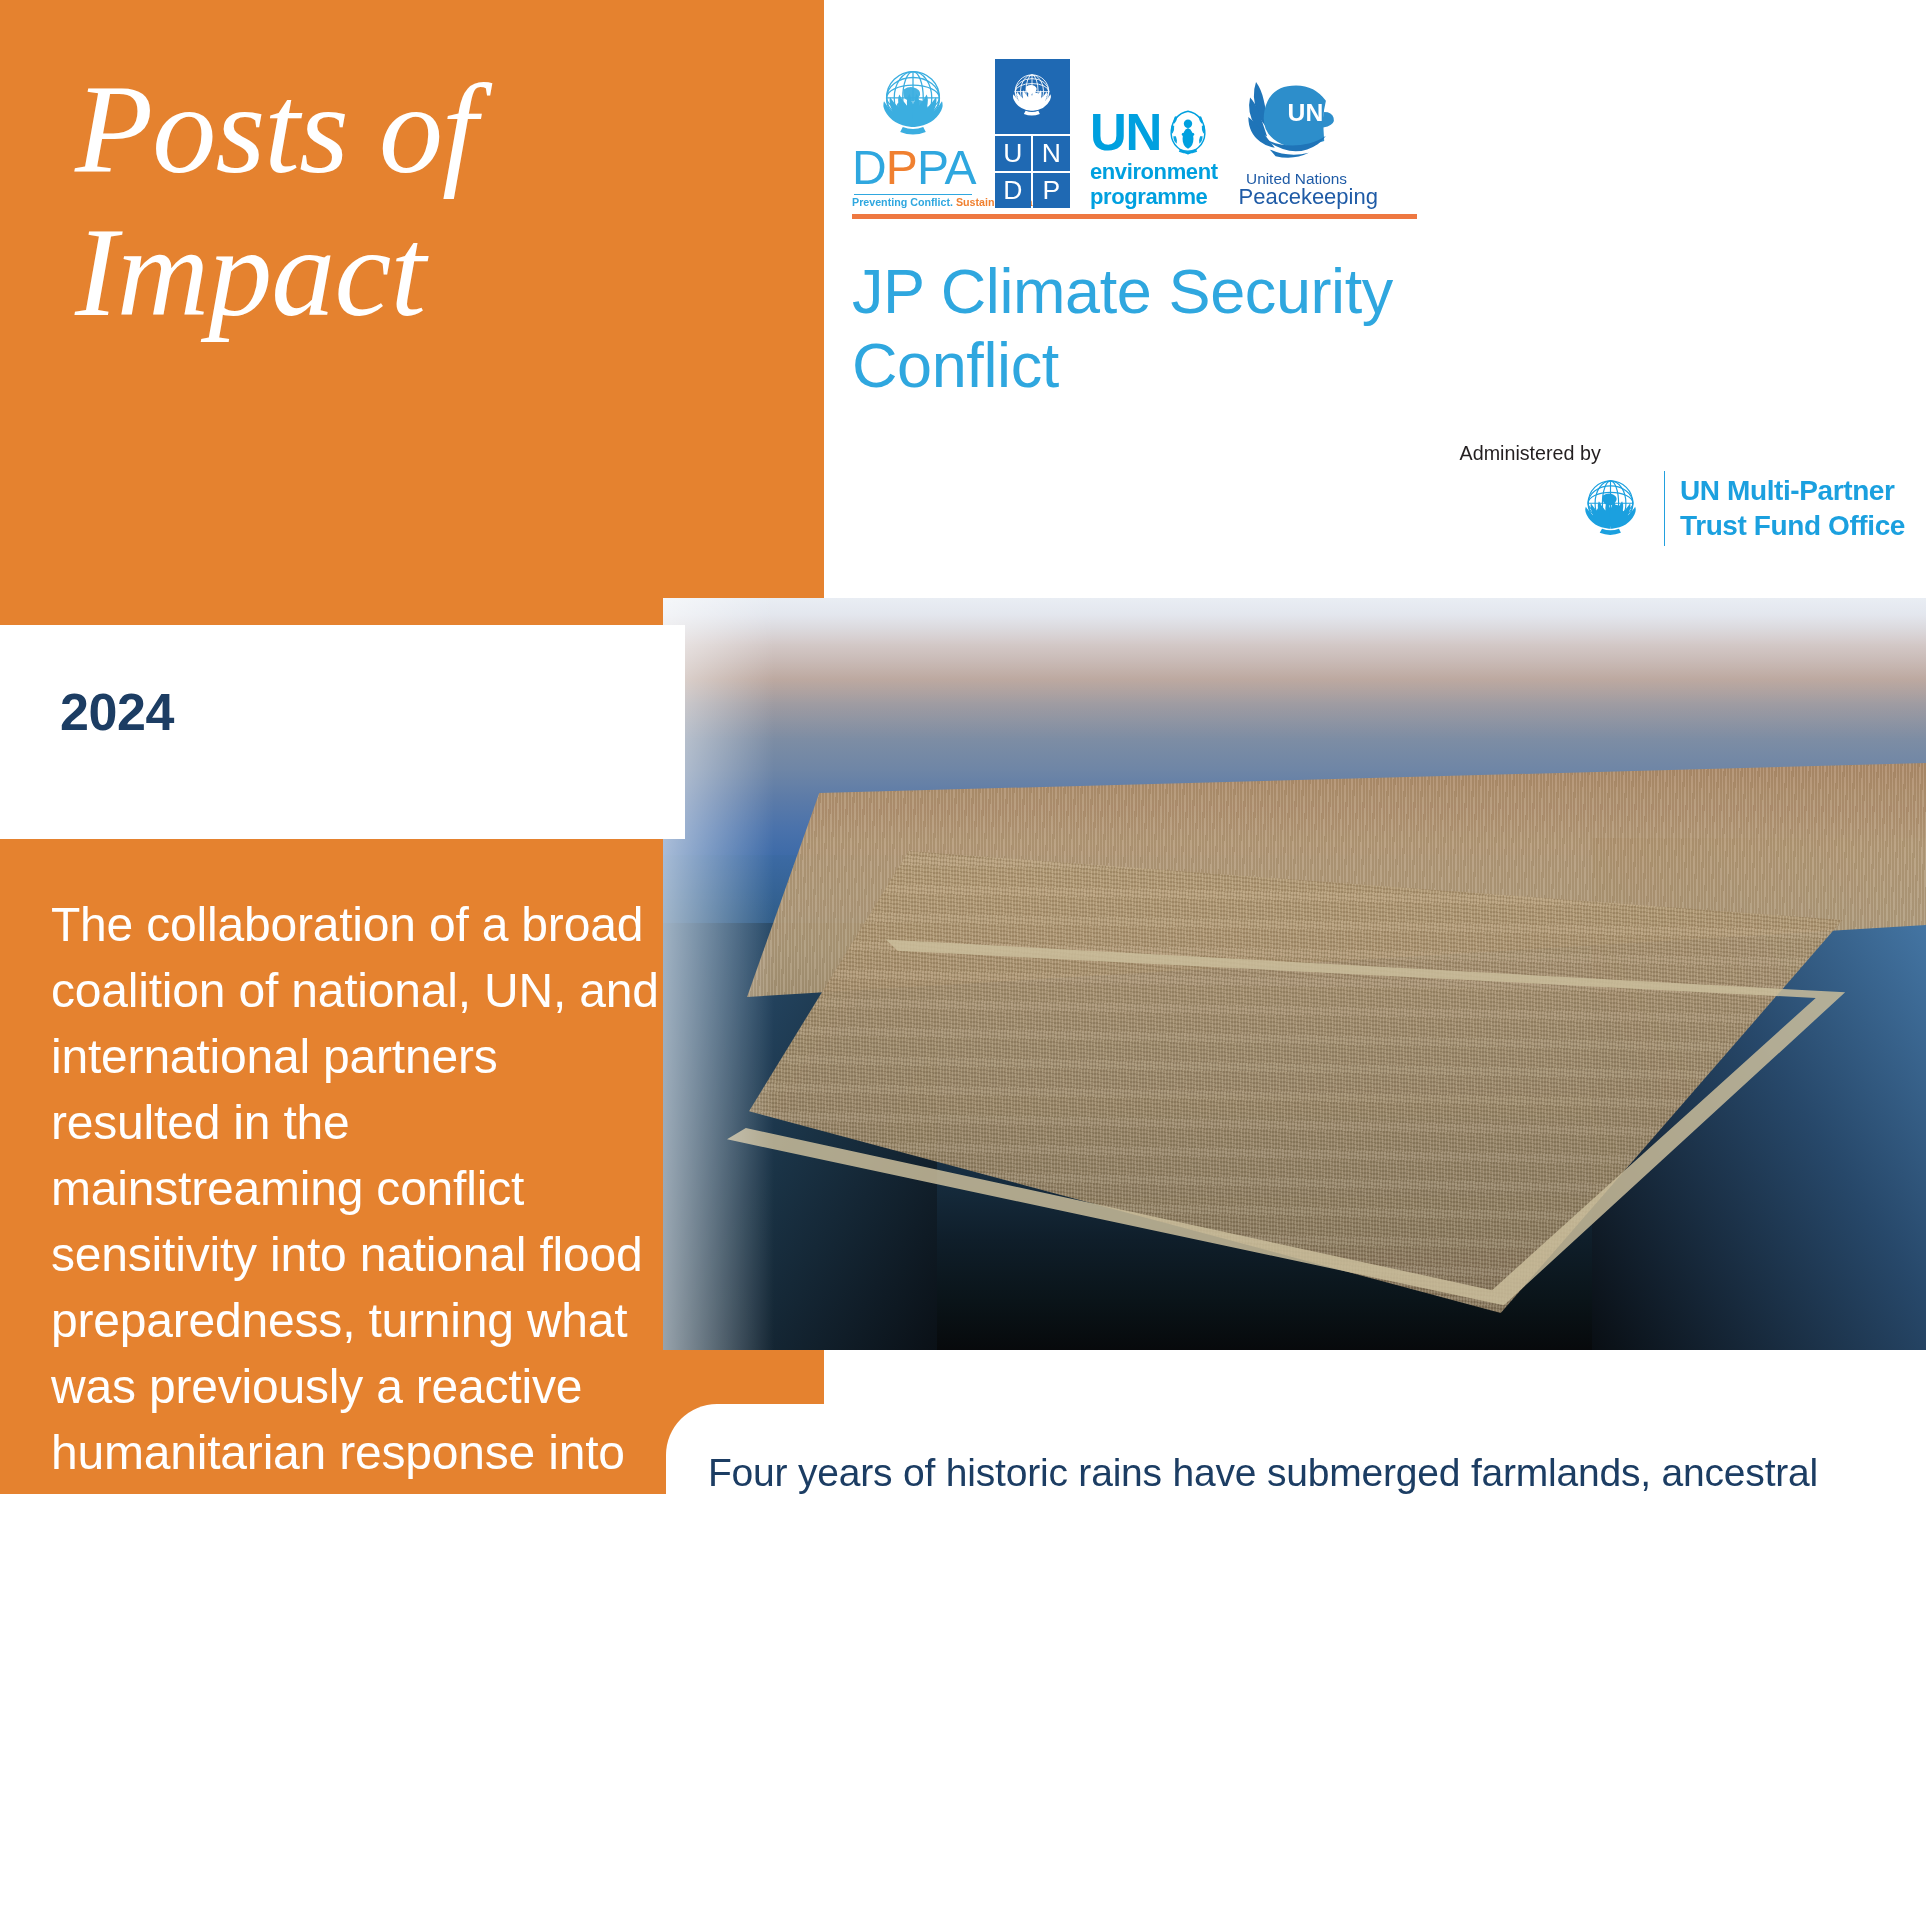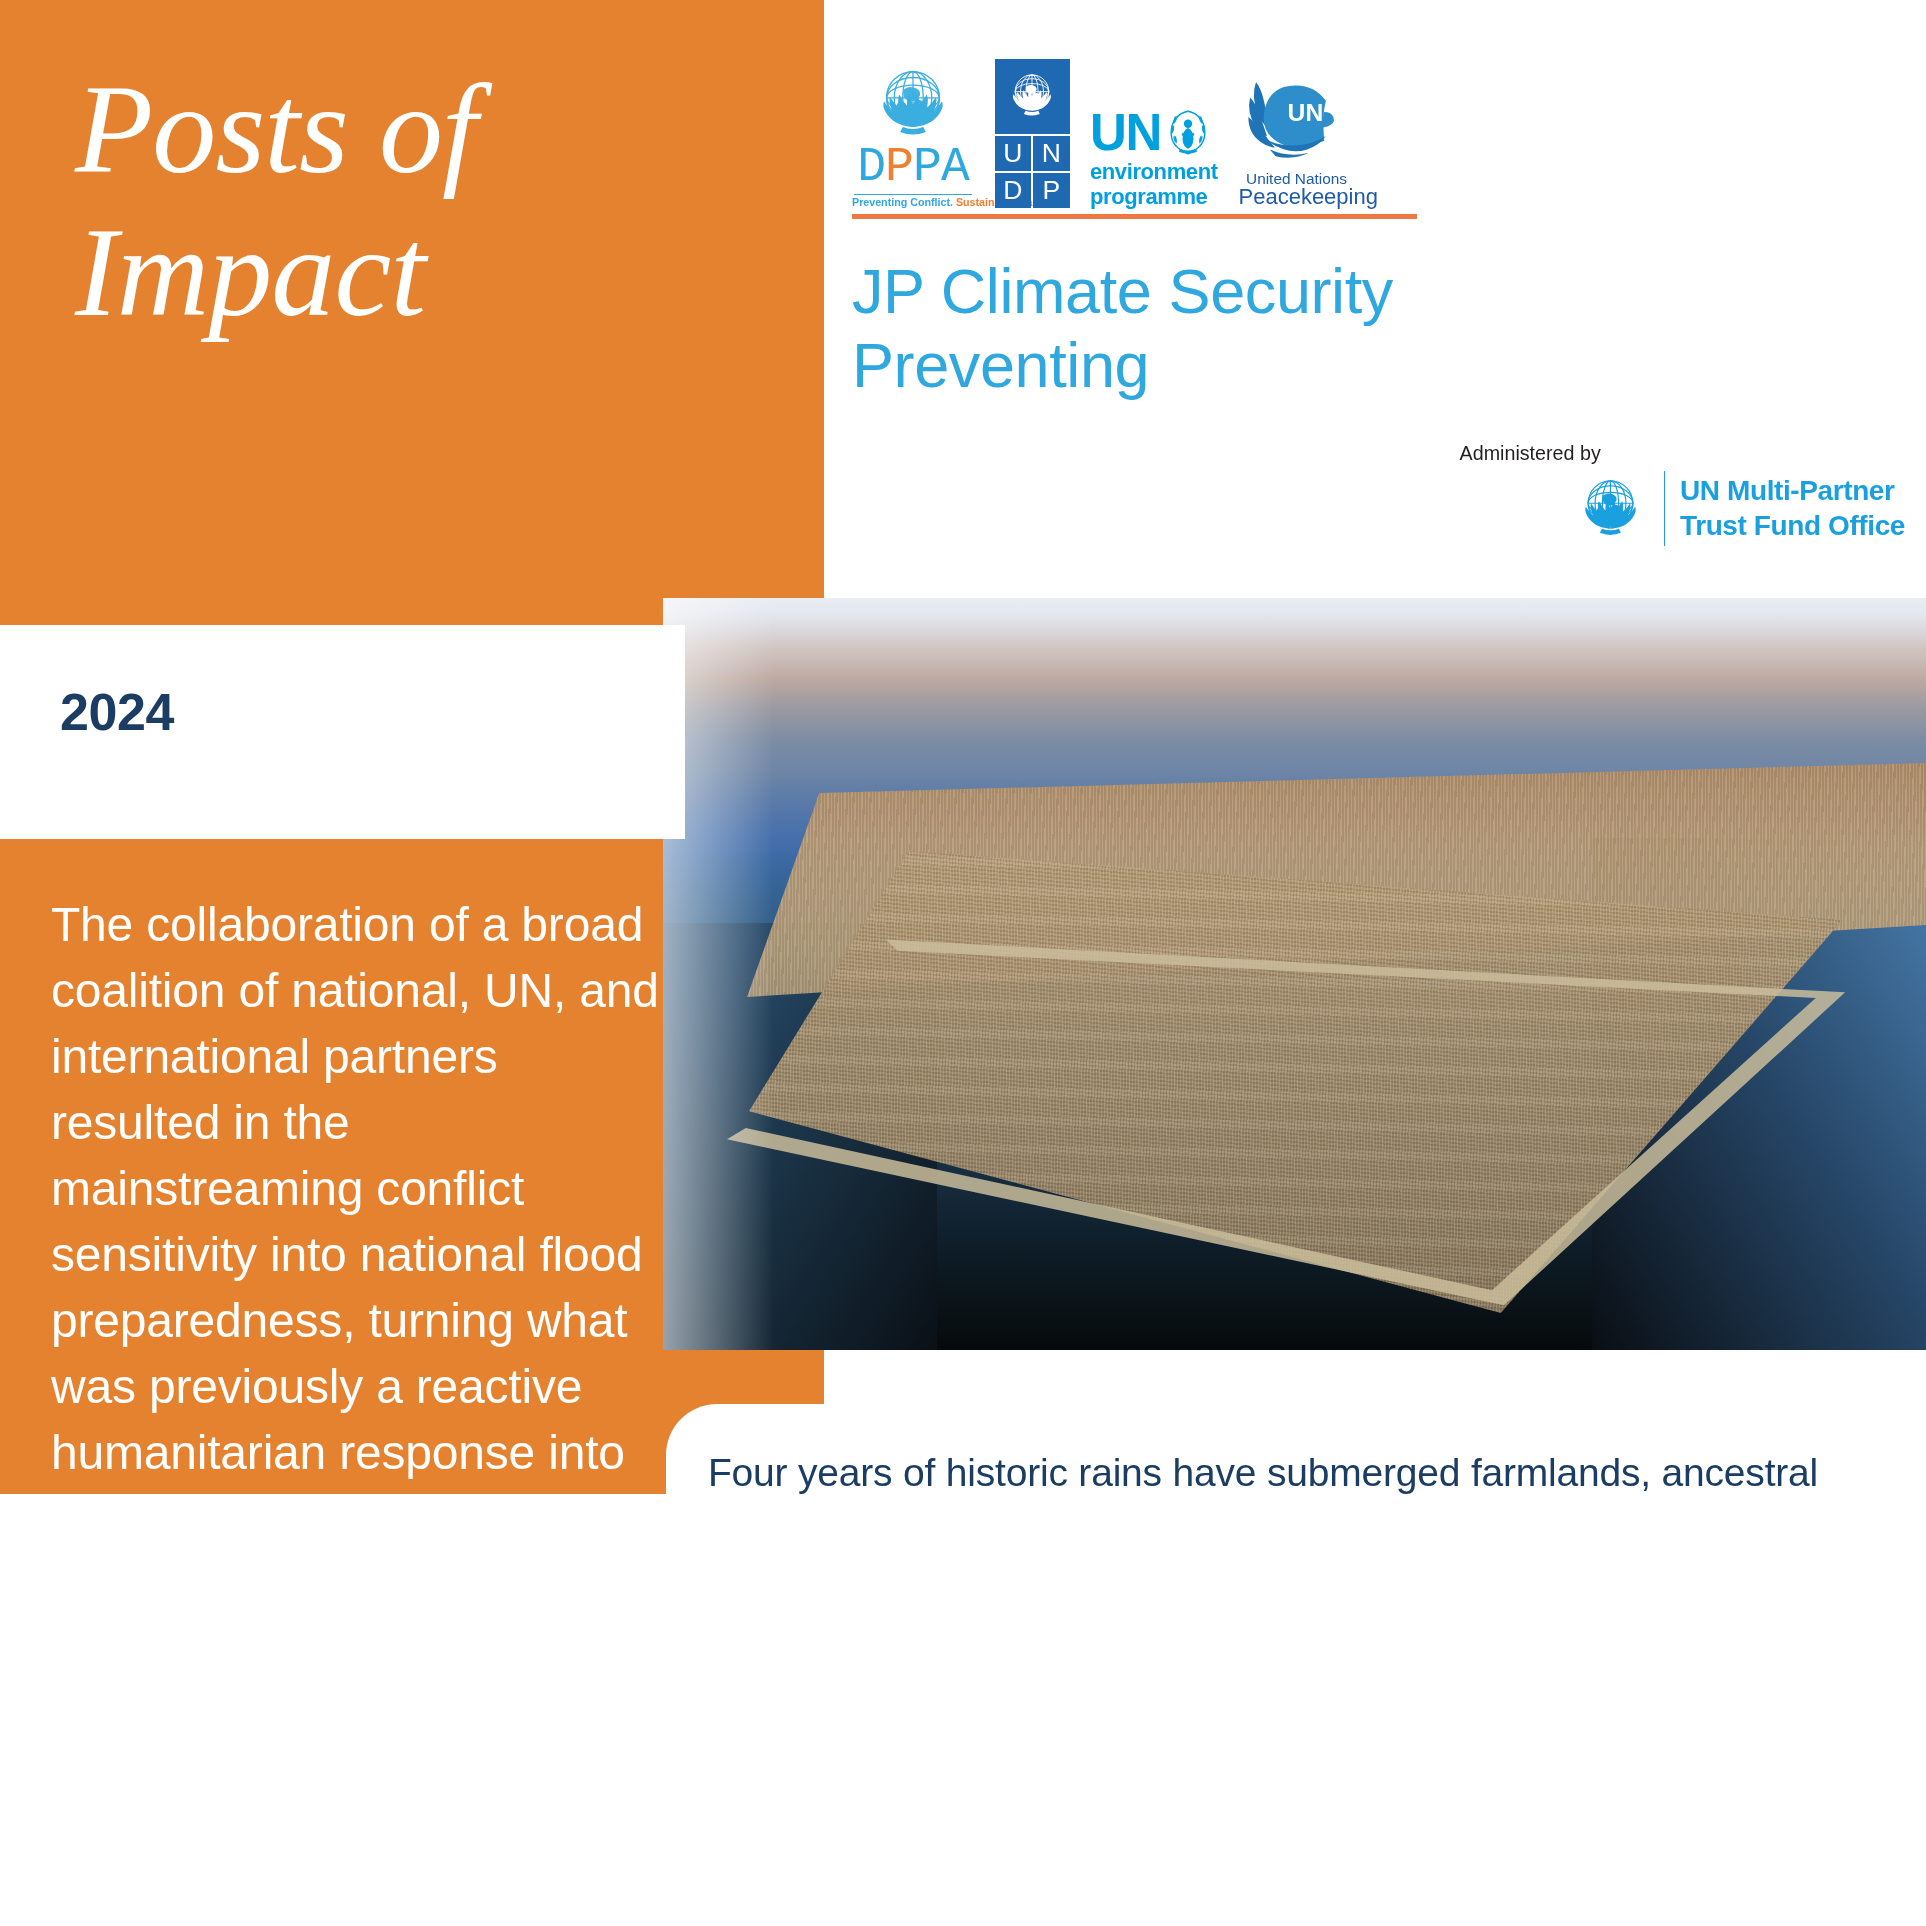--- a/index.html
+++ b/index.html
@@ -44,21 +44,21 @@
   .logobar{
     position:absolute;left:852px;top:41px;width:565px;height:167px;
     display:flex;align-items:flex-end;gap:20.5px;
   }
   .logo{position:relative;}
 
   
   .dppa{width:122px;}
   .dppa .emblem{display:block;margin:0 auto;}
   .dppa .word{
-    font-family:Liberation Mono, monospace;
+    font-family:Liberation Sans, sans-serif;
     font-size:48px;font-weight:400;line-height:0.95;text-align:center;
     letter-spacing:-0.9px;margin-top:1.7px;
   }
   .dppa .w-blue{color:#2FA7DF;}
   .dppa .w-orange{color:#F08030;}
   .dppa .rule{height:1.7px;background:#2FA7DF;margin:2.6px 1.7px 2.1px 1.7px;}
   .dppa .tag{font-size:10.7px;line-height:1;text-align:center;white-space:nowrap;font-weight:700;}
   .dppa .tag .t1{color:#2FA7DF;}
   .dppa .tag .t2{color:#F08030;}
 
@@ -362,21 +362,21 @@
         <span class="big">Peacekeeping</span>
       </div>
     </div>
 
   </div>
 
   <div class="logo-underline"></div>
 
   <div class="headline">
     <span class="l">JP Climate Security</span>
-    <span class="l">Preventing</span>
+    <span class="l">Conflict</span>
   </div>
 
   <div class="admin">
     <div class="label">Administered by</div>
     <div class="row">
       <svg width="77" height="74" viewBox="0 0 200 190">
         <g fill="none" stroke="#1BA0DF" stroke-width="3">
           <ellipse cx="100" cy="80" rx="58" ry="58"></ellipse>
           <ellipse cx="100" cy="80" rx="40" ry="58"></ellipse>
           <ellipse cx="100" cy="80" rx="21" ry="58"></ellipse>

